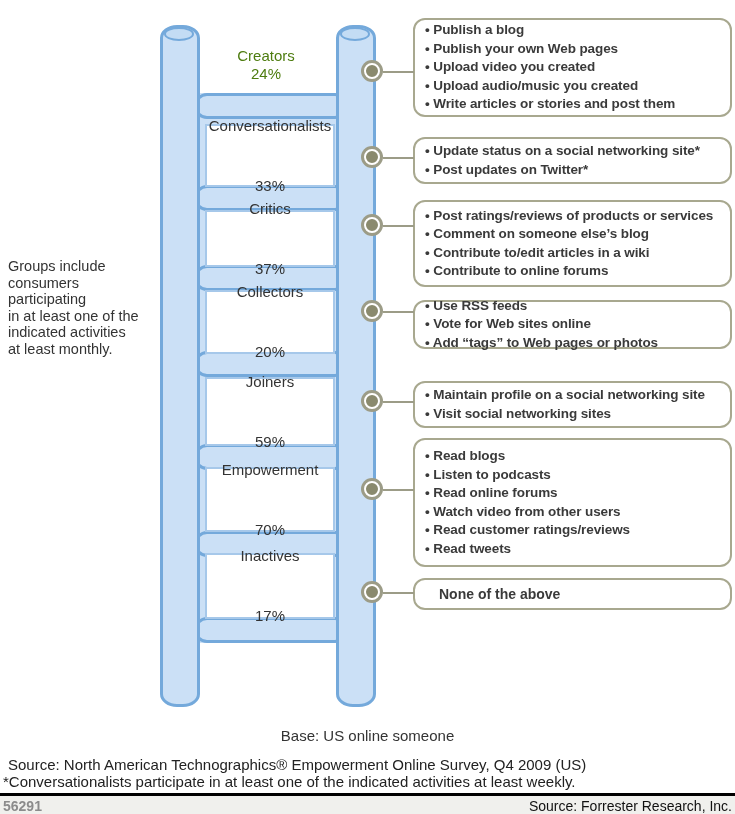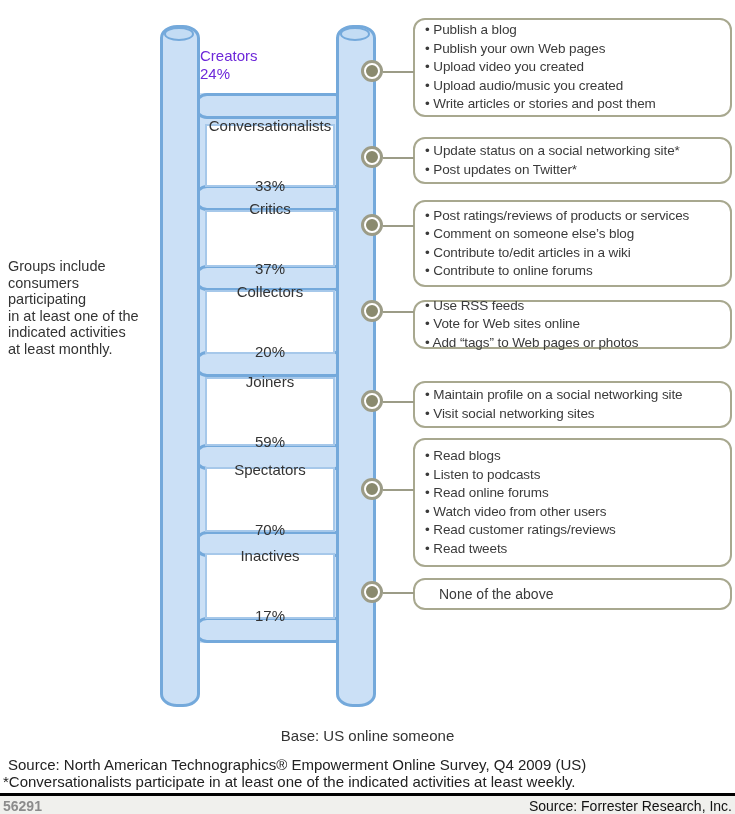--- a/index.html
+++ b/index.html
@@ -34,38 +34,39 @@
 
   
   .gbox {
     position:absolute; left:205px; width:126px; z-index:4;
     background:#ffffff; border:2px solid #a6c8ea;
     display:flex; flex-direction:column; align-items:center; justify-content:center;
     font-size:15px; line-height:18px; color:#333; text-align:center;gap:42px;
   }
   .creators-label {
     position:absolute; left:200px; top:47px; width:132px; z-index:4;
-    font-size:15px; line-height:18px; color:#6d28d9;
+    text-align:center; font-size:15px; line-height:18px; color:#4d7c0f;
   }
 
   
   .dot {
     position:absolute; width:12px; height:12px; border-radius:50%;
     background:#8a8a6e; border:2px solid #ffffff;
     box-shadow:0 0 0 3px #9c9c87; z-index:5;
   }
   .cline { position:absolute; left:383px; width:31px; height:2px;
            background:#9c9c87; z-index:1; }
 
   
   .callout {
     position:absolute; left:413px; width:319px; box-sizing:border-box;
     background:#ffffff; border:2px solid #a8a88f; border-radius:12px;
     display:flex; flex-direction:column; justify-content:center;
     padding:3px 6px 3px 10px;
+    font-weight:bold;
   }
   .bullet {
     font-size:13.5px; line-height:18.5px; letter-spacing:-0.1px; color:#3a3a3a;
     padding-left:11px; text-indent:-11px; white-space:nowrap;
   }
   .bullet::before { content:"• "; }
   .plain { font-size:14px; line-height:18px; color:#3a3a3a; padding-left:14px; }
 
   
   .note {
@@ -121,21 +122,21 @@
 </div>
 <div class="gbox" style="top:290px;height:60px">
   <div>Collectors</div>
   <div>20%</div>
 </div>
 <div class="gbox" style="top:377px;height:65px">
   <div>Joiners</div>
   <div>59%</div>
 </div>
 <div class="gbox" style="top:467px;height:61px">
-  <div>Spectators</div>
+  <div>Empowerment</div>
   <div>70%</div>
 </div>
 <div class="gbox" style="top:553px;height:62px">
   <div>Inactives</div>
   <div>17%</div>
 </div>
 
 <div class="cline" style="top:71px"></div>
 <div class="cline" style="top:157px"></div>
 <div class="cline" style="top:225px"></div>

